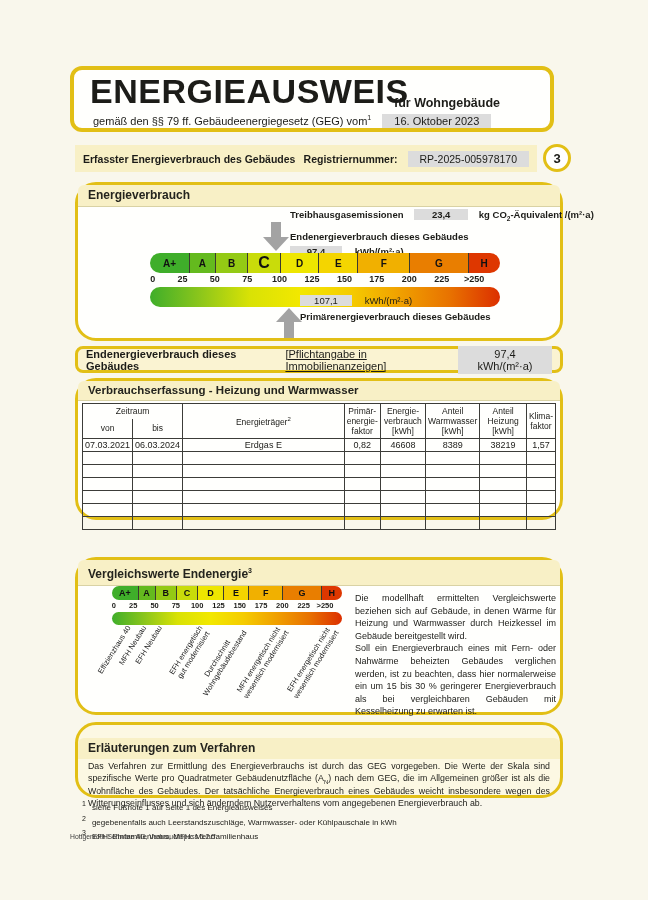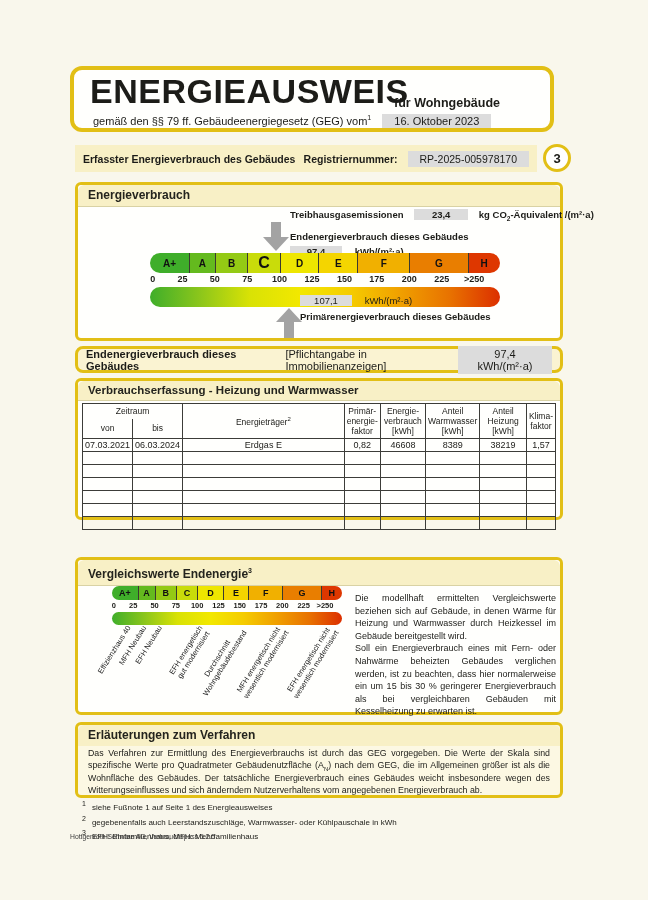--- a/index.html
+++ b/index.html
@@ -1,21 +1,21 @@
 <!DOCTYPE html>
 <html lang="de"><head>
 <meta charset="utf-8">
 <style>
   html,body{margin:0;padding:0;}
   body{
     width:648px;height:900px;position:relative;overflow:hidden;
     background:#f9f7ec;
     font-family:"Liberation Sans", sans-serif;color:#1c1c18;
   }
-  .box{position:absolute;border:3px solid #e2bf16;border-radius:6px;background:#fffffd;box-sizing:border-box;}
+  .box{position:absolute;border:3px solid #e2bf16;border-radius:21px;background:#fffffd;box-sizing:border-box;}
   .strip{background:#f8f0c6;border-bottom:1px solid #d9d2a4;border-radius:6px 6px 0 0;
          font-weight:bold;font-size:12px;line-height:21px;padding-left:10px;color:#24241e;}
   .gbox{background:#dcdcdc;display:inline-block;text-align:center;}
 
   
   .header-box{left:70px;top:66px;width:484px;height:66px;border-width:4px;border-radius:12px;}
   .main-title{position:absolute;left:16px;top:2px;font-size:34px;font-weight:bold;letter-spacing:.5px;}
   .title-suffix{position:absolute;left:320px;top:26px;font-size:12.5px;font-weight:bold;}
   .law-line{position:absolute;left:19px;top:44px;font-size:11px;white-space:nowrap;}
   .law-line sup{font-size:7px;}
@@ -60,21 +60,21 @@
   .arrow-up .shaft{height:16px;}
 
   .primary-line{position:absolute;left:222px;top:88px;font-size:9.5px;font-weight:normal;white-space:nowrap;}
   .primary-line .gbox{width:52px;margin-right:10px;font-size:9.5px;}
   .primary-label{position:absolute;left:222px;top:104px;font-size:9.5px;font-weight:bold;}
 
   
   .mandatory-bar{left:75px;top:346px;width:488px;height:27px;background:#faf3d2;border-radius:8px;
     display:flex;align-items:center;padding:0 8px;}
   .mandatory-bar .lbl{font-size:11px;font-weight:bold;}
-  .mandatory-bar .note{font-size:11px;margin-left:7px;}
+  .mandatory-bar .note{font-size:11px;margin-left:7px;text-decoration:underline;}
   .mandatory-bar .val{margin-left:auto;font-size:11px;padding:2px 10px;}
 
   
   .consumption-box{left:75px;top:378px;width:488px;height:142px;}
   .consumption-box .strip{font-size:11.5px;line-height:19px;}
   table.ctable{width:calc(100% - 8px);margin:2px 4px 0 4px;border-collapse:collapse;font-size:9px;}
   .ctable th,.ctable td{border:1px solid #3c3c38;text-align:center;padding:0 2px;}
   .ctable th{font-weight:normal;font-size:8.5px;line-height:1.18;white-space:pre-line;vertical-align:middle;}
   .ctable tr.h1 th{height:15px;}
   .ctable tr.h2 th{height:19px;}
@@ -96,21 +96,21 @@
   .labels-wrap{position:absolute;left:34px;top:42px;width:230px;height:0;}
   .vlabel-anchor{position:absolute;top:0;width:0;height:0;}
   .vlabel{position:absolute;right:0;top:0;transform-origin:100% 0;transform:rotate(-58deg);
     font-size:7.5px;line-height:1.2;white-space:pre;text-align:center;color:#222;}
   .cmp-text{position:absolute;left:277px;top:10px;width:201px;font-size:9px;line-height:1.4;text-align:justify;}
   .cmp-text p{margin:0;}
   .comparison-box sup,.law-line sup,.fnotes sup{font-size:7px;}
 
   
   .explanation-box{left:75px;top:722px;width:488px;height:76px;background:#fcf8e3;}
-  .explanation-box .strip{border-bottom:none;}
+  .explanation-box .strip{border-bottom:none;margin-top:13px;}
   .exp-body{padding:2px 10px;font-size:8.8px;line-height:1.35;text-align:justify;}
   .exp-body sub{font-size:6px;}
 
   
   .fnotes{position:absolute;left:82px;top:800px;font-size:8px;line-height:1.25;}
   .fnote{margin-bottom:2px;}
   .fnote sup{margin-right:6px;}
   .footer-line{position:absolute;left:70px;top:833px;font-size:6.8px;color:#3a3a3a;}
 </style>
 </head>

